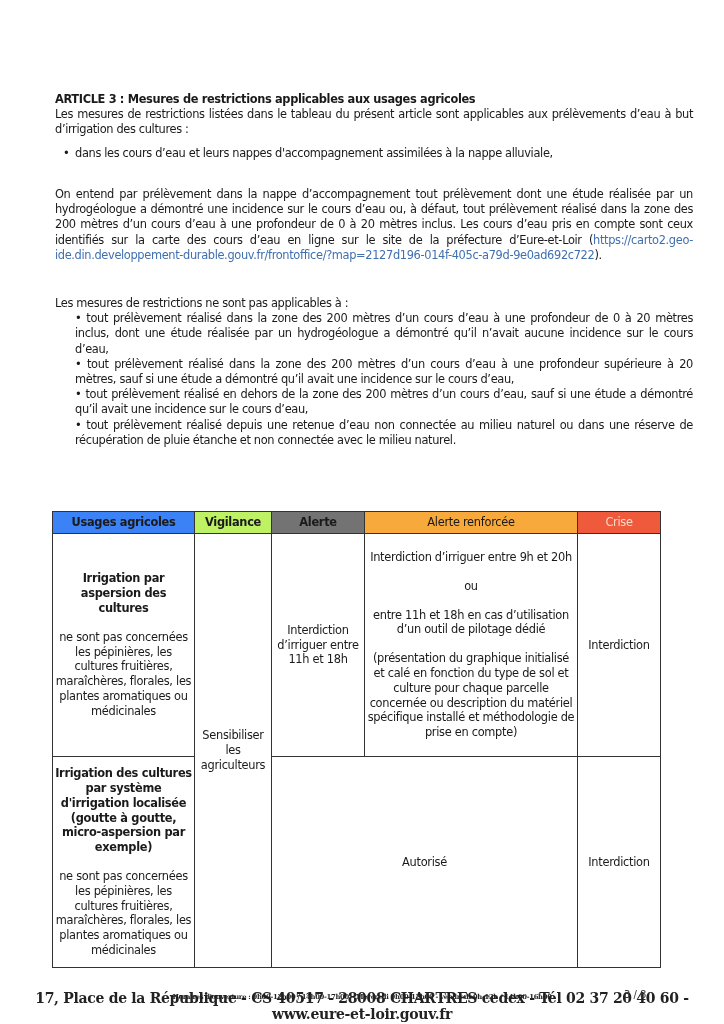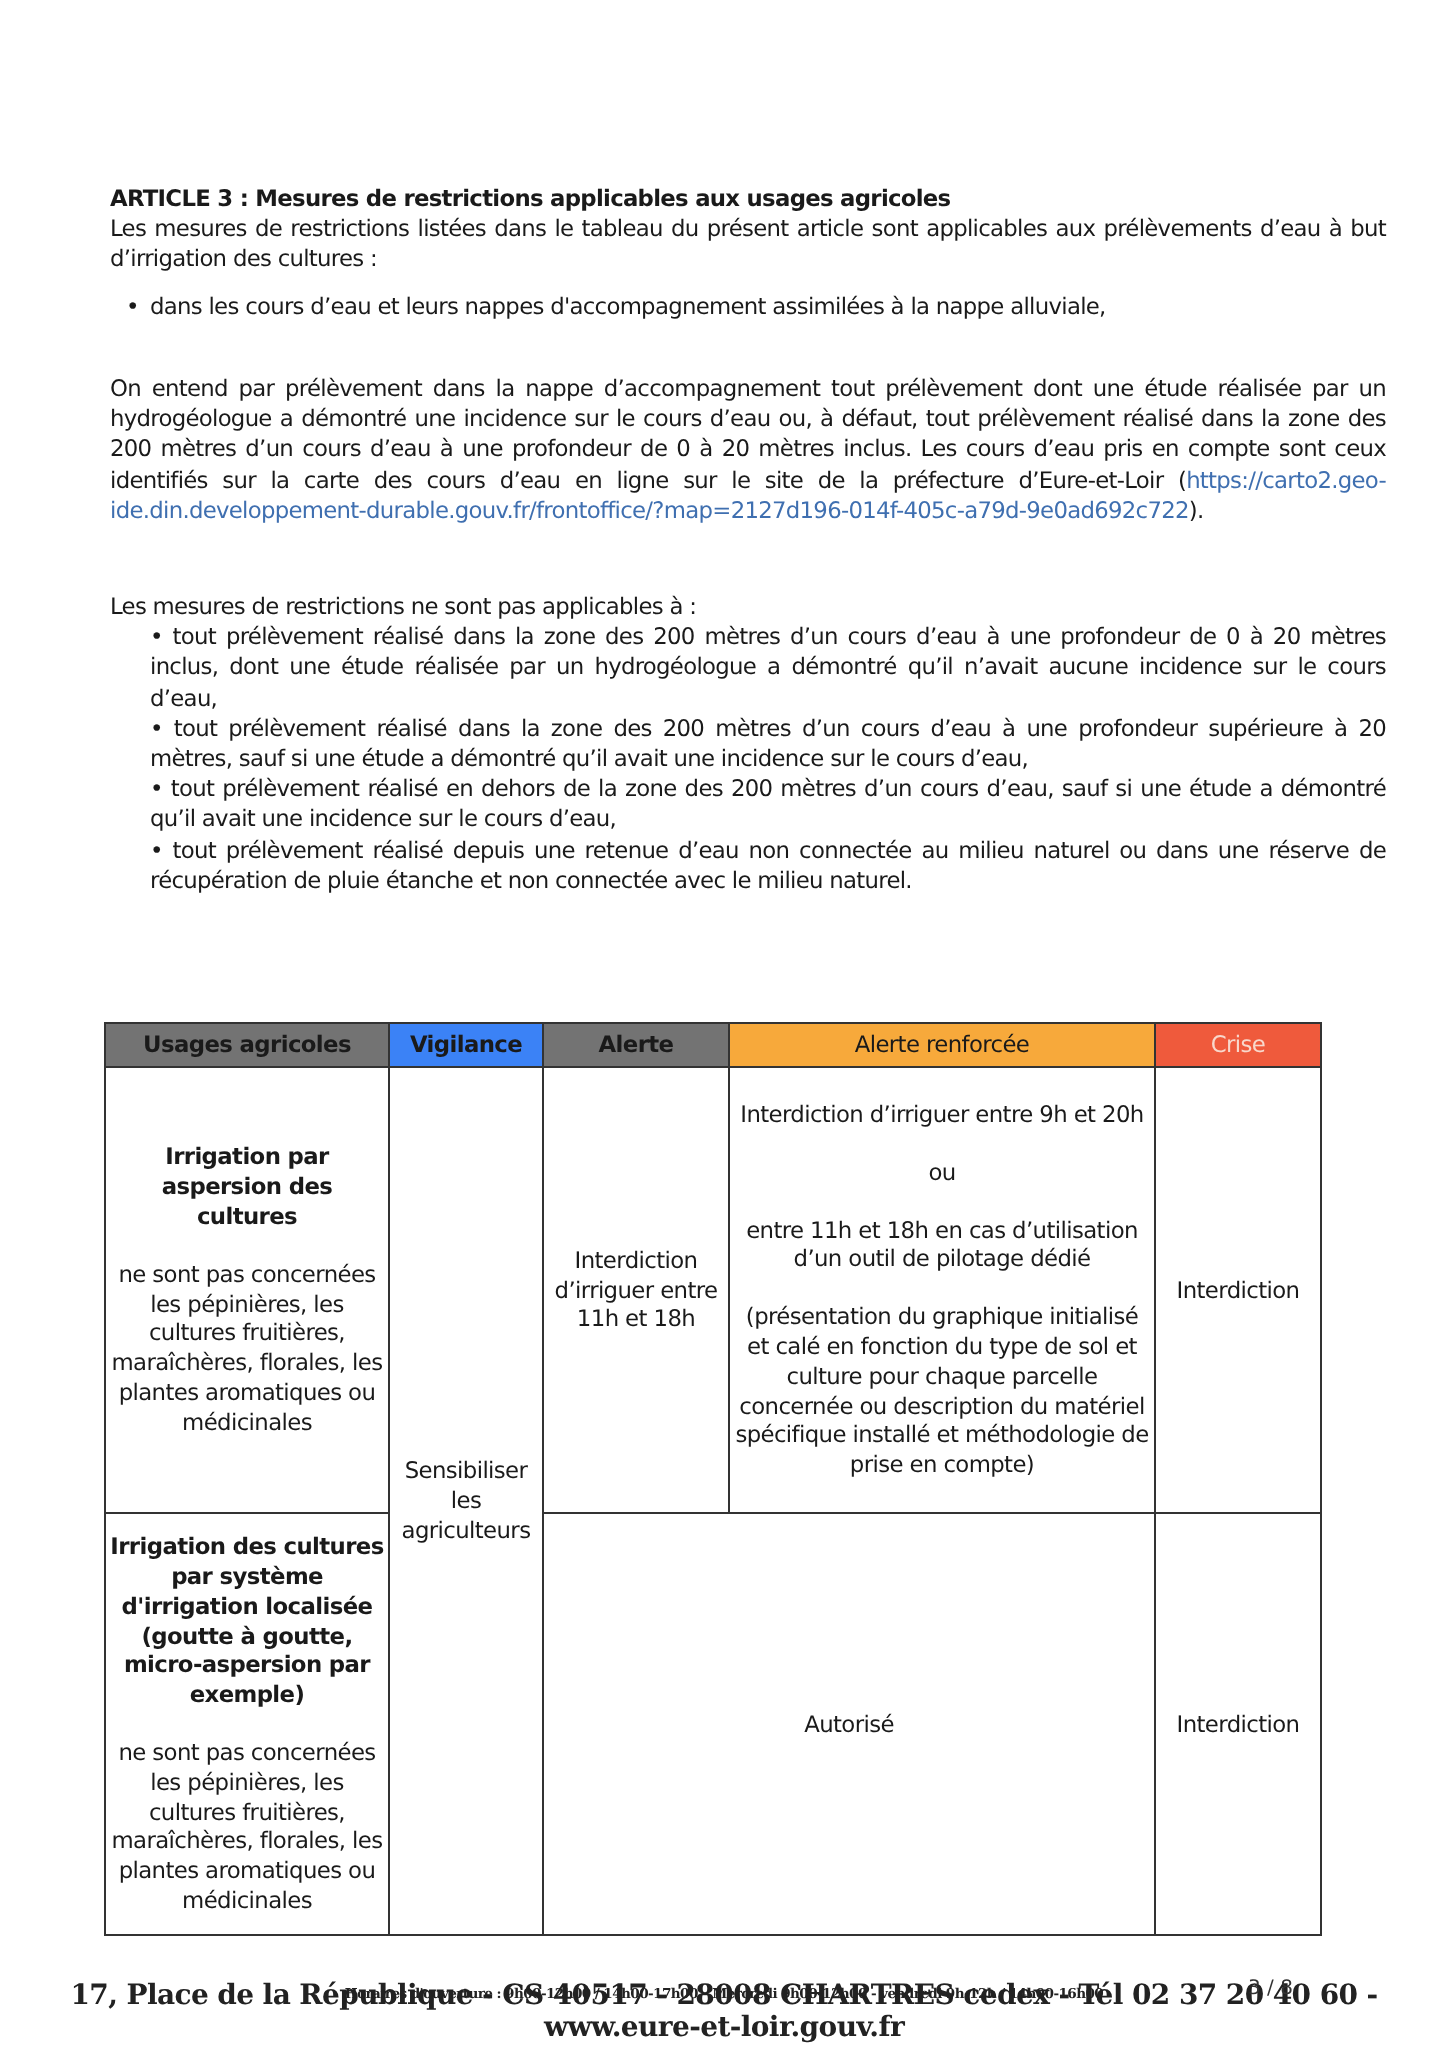--- a/index.html
+++ b/index.html
@@ -12,22 +12,22 @@
   .bullets { margin: 0; padding: 0; list-style: none; }
   .bullets li { position: relative; padding-left: 20px; }
   .bullets li::before { content: "•"; position: absolute; left: 8px; }
   .inline-bullets { padding-left: 20px; }
   .inline-bullets p { margin: 0; }
   .link { color: #3f6fb0; }
   table.restr { position: absolute; left: 52px; top: 511px; width: 608px; border-collapse: collapse;
                 font-size: 11.4px; line-height: 14.8px; letter-spacing: -0.3px; table-layout: fixed; }
   table.restr th, table.restr td { border: 1px solid #333; text-align: center; vertical-align: middle; padding: 0 2px; }
   table.restr th { font-weight: bold; height: 21px; }
-  .h-usage { background: #737373; }
-  .h-vig { background: #3b82f6; }
+  .h-usage { background: #3b82f6; }
+  .h-vig { background: #bef264; }
   .h-alerte { background: #737373; }
   .h-renf { background: #f7a93b; font-weight: normal !important; }
   .h-crise { background: #ef5a3c; color: #f8d8cc; font-weight: normal !important; }
   .row1 td { height: 222px; }
   .row2 td { height: 210px; }
   .usage-title { font-weight: bold; display: block; }
   .usage-note { display: block; margin-top: 14px; }
   .cell p { margin: 0; }
   .gap { margin-top: 14px !important; }
   .footer { position: absolute; left: 0; width: 724px; text-align: center; font-family: "DejaVu Serif", serif; font-weight: bold; color: #222; }

